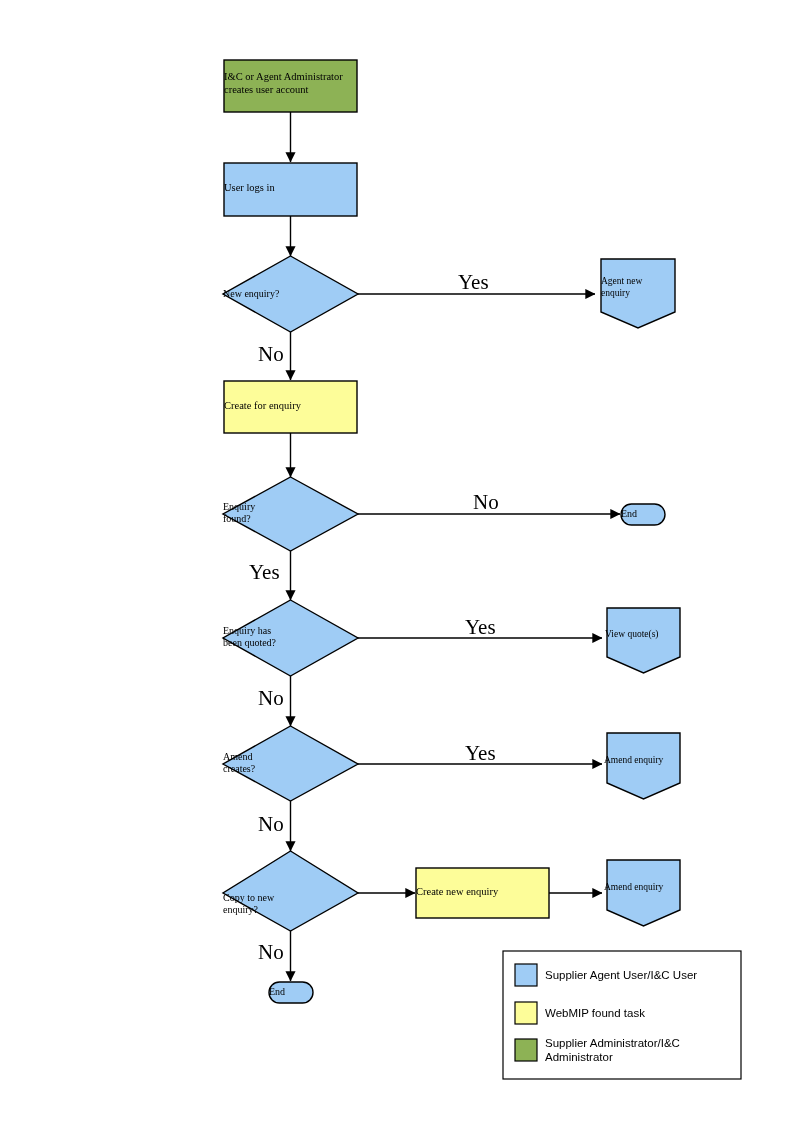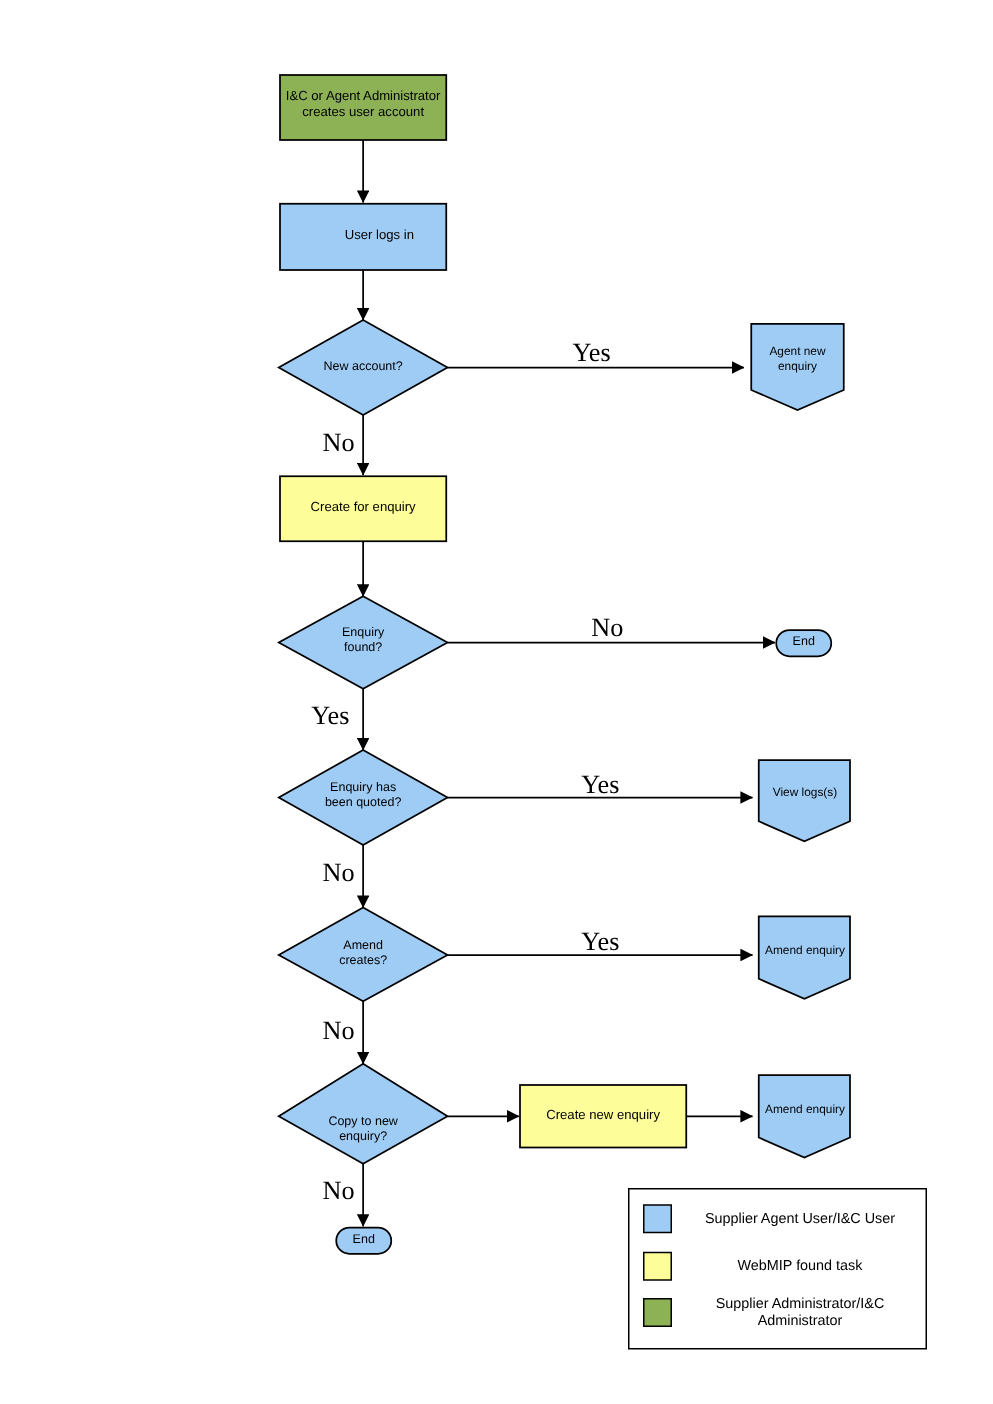--- a/index.html
+++ b/index.html
@@ -17,42 +17,41 @@
   }
   #canvas {
     position: absolute;
     left: 0;
     top: 0;
     width: 794px;
     height: 1123px;
   }
   .node-label {
     position: absolute;
-    text-align: center;
+    text-align: left;
     color: #000000;
-    font-family: Liberation Sans, sans-serif;
+    font-family: Liberation Serif, serif;
     line-height: 1.22;
     pointer-events: none;
     white-space: pre-line;
   }
   .edge-label {
     position: absolute;
     color: #000000;
     font-family: Liberation Serif, serif;
     font-size: 21px;
     line-height: 1;
   }
   .legend-label {
     position: absolute;
     color: #000000;
     font-family: "Liberation Sans", sans-serif;
     font-size: 11.5px;
     line-height: 1.25;
     white-space: pre-line;
-    text-align: center;
   }
 </style>
 </head>
 <body>
 
 <svg id="canvas" viewBox="0 0 794 1123" xmlns="http://www.w3.org/2000/svg">
   <defs>
     <marker id="arrow" viewBox="0 0 10 10" refX="9.6" refY="5" markerWidth="7.2" markerHeight="7.2" orient="auto-start-reverse">
       <path d="M 0 0 L 10 5 L 0 10 z" fill="#000000"></path>
     </marker>
@@ -123,36 +122,36 @@
   <rect x="515" y="964" width="22" height="22" fill="#9FCCF5" stroke="#000000" stroke-width="1.2"></rect>
   <rect x="515" y="1002" width="22" height="22" fill="#FDFD99" stroke="#000000" stroke-width="1.2"></rect>
   <rect x="515" y="1039" width="22" height="22" fill="#8DB255" stroke="#000000" stroke-width="1.2"></rect>
 </svg>
 
 <div class="node-label" style="left:224px; top:71px; width:133px; font-size:10.5px;">I&amp;C or Agent Administrator
 creates user account</div>
 
 <div class="node-label" style="left:224px; top:182px; width:159px; font-size:10.5px;">User logs in</div>
 
-<div class="node-label" style="left:223px; top:288px; width:135px; font-size:10px;">New account?</div>
+<div class="node-label" style="left:223px; top:288px; width:135px; font-size:10px;">New enquiry?</div>
 
 <div class="node-label" style="left:601px; top:276px; width:74px; font-size:9.5px;">Agent new
 enquiry</div>
 
 <div class="node-label" style="left:224px; top:400px; width:133px; font-size:10.5px;">Create for enquiry</div>
 
 <div class="node-label" style="left:223px; top:501px; width:135px; font-size:10px;">Enquiry
 found?</div>
 
 <div class="node-label" style="left:621px; top:508px; width:44px; font-size:10px;">End</div>
 
 <div class="node-label" style="left:223px; top:625px; width:135px; font-size:10px;">Enquiry has
 been quoted?</div>
 
-<div class="node-label" style="left:605px; top:629px; width:78px; font-size:9.5px;">View logs(s)</div>
+<div class="node-label" style="left:605px; top:629px; width:78px; font-size:9.5px;">View quote(s)</div>
 
 <div class="node-label" style="left:223px; top:751px; width:135px; font-size:10px;">Amend
 creates?</div>
 
 <div class="node-label" style="left:604px; top:755px; width:80px; font-size:9.5px;">Amend enquiry</div>
 
 <div class="node-label" style="left:223px; top:880px; width:135px; font-size:10px;margin-top:12px;">Copy to new
 enquiry?</div>
 
 <div class="node-label" style="left:416px; top:886px; width:133px; font-size:10.5px;">Create new enquiry</div>

